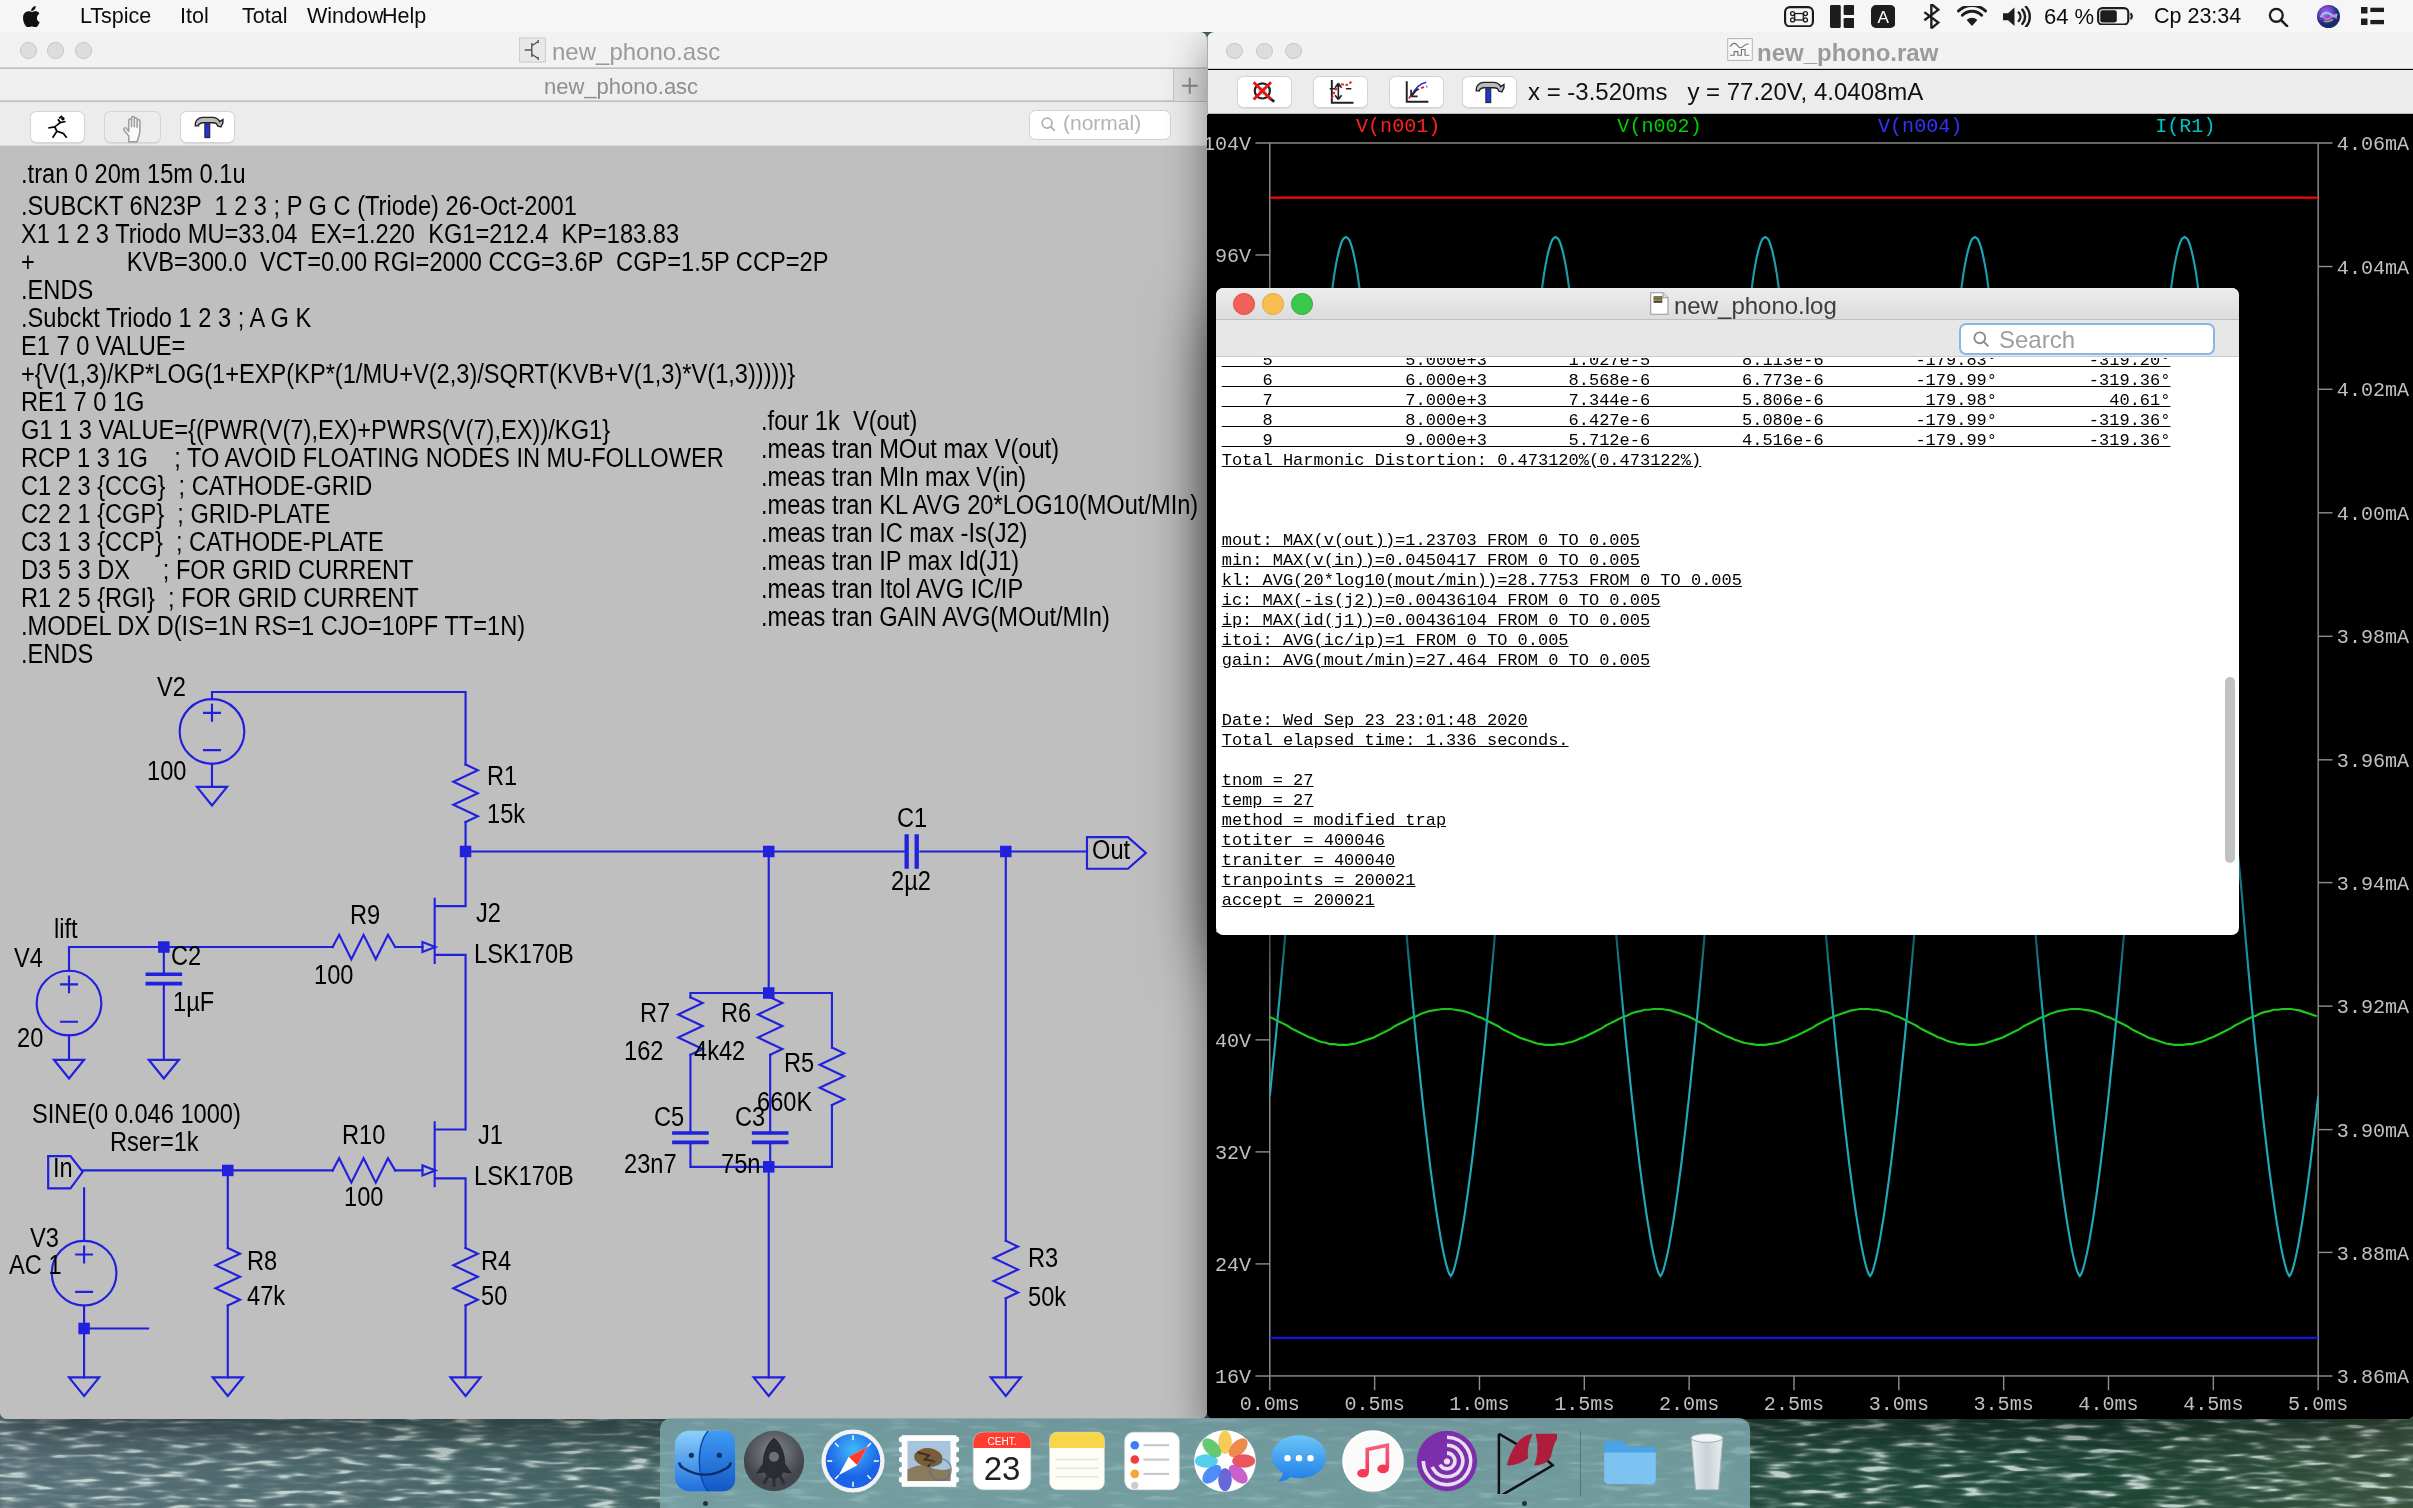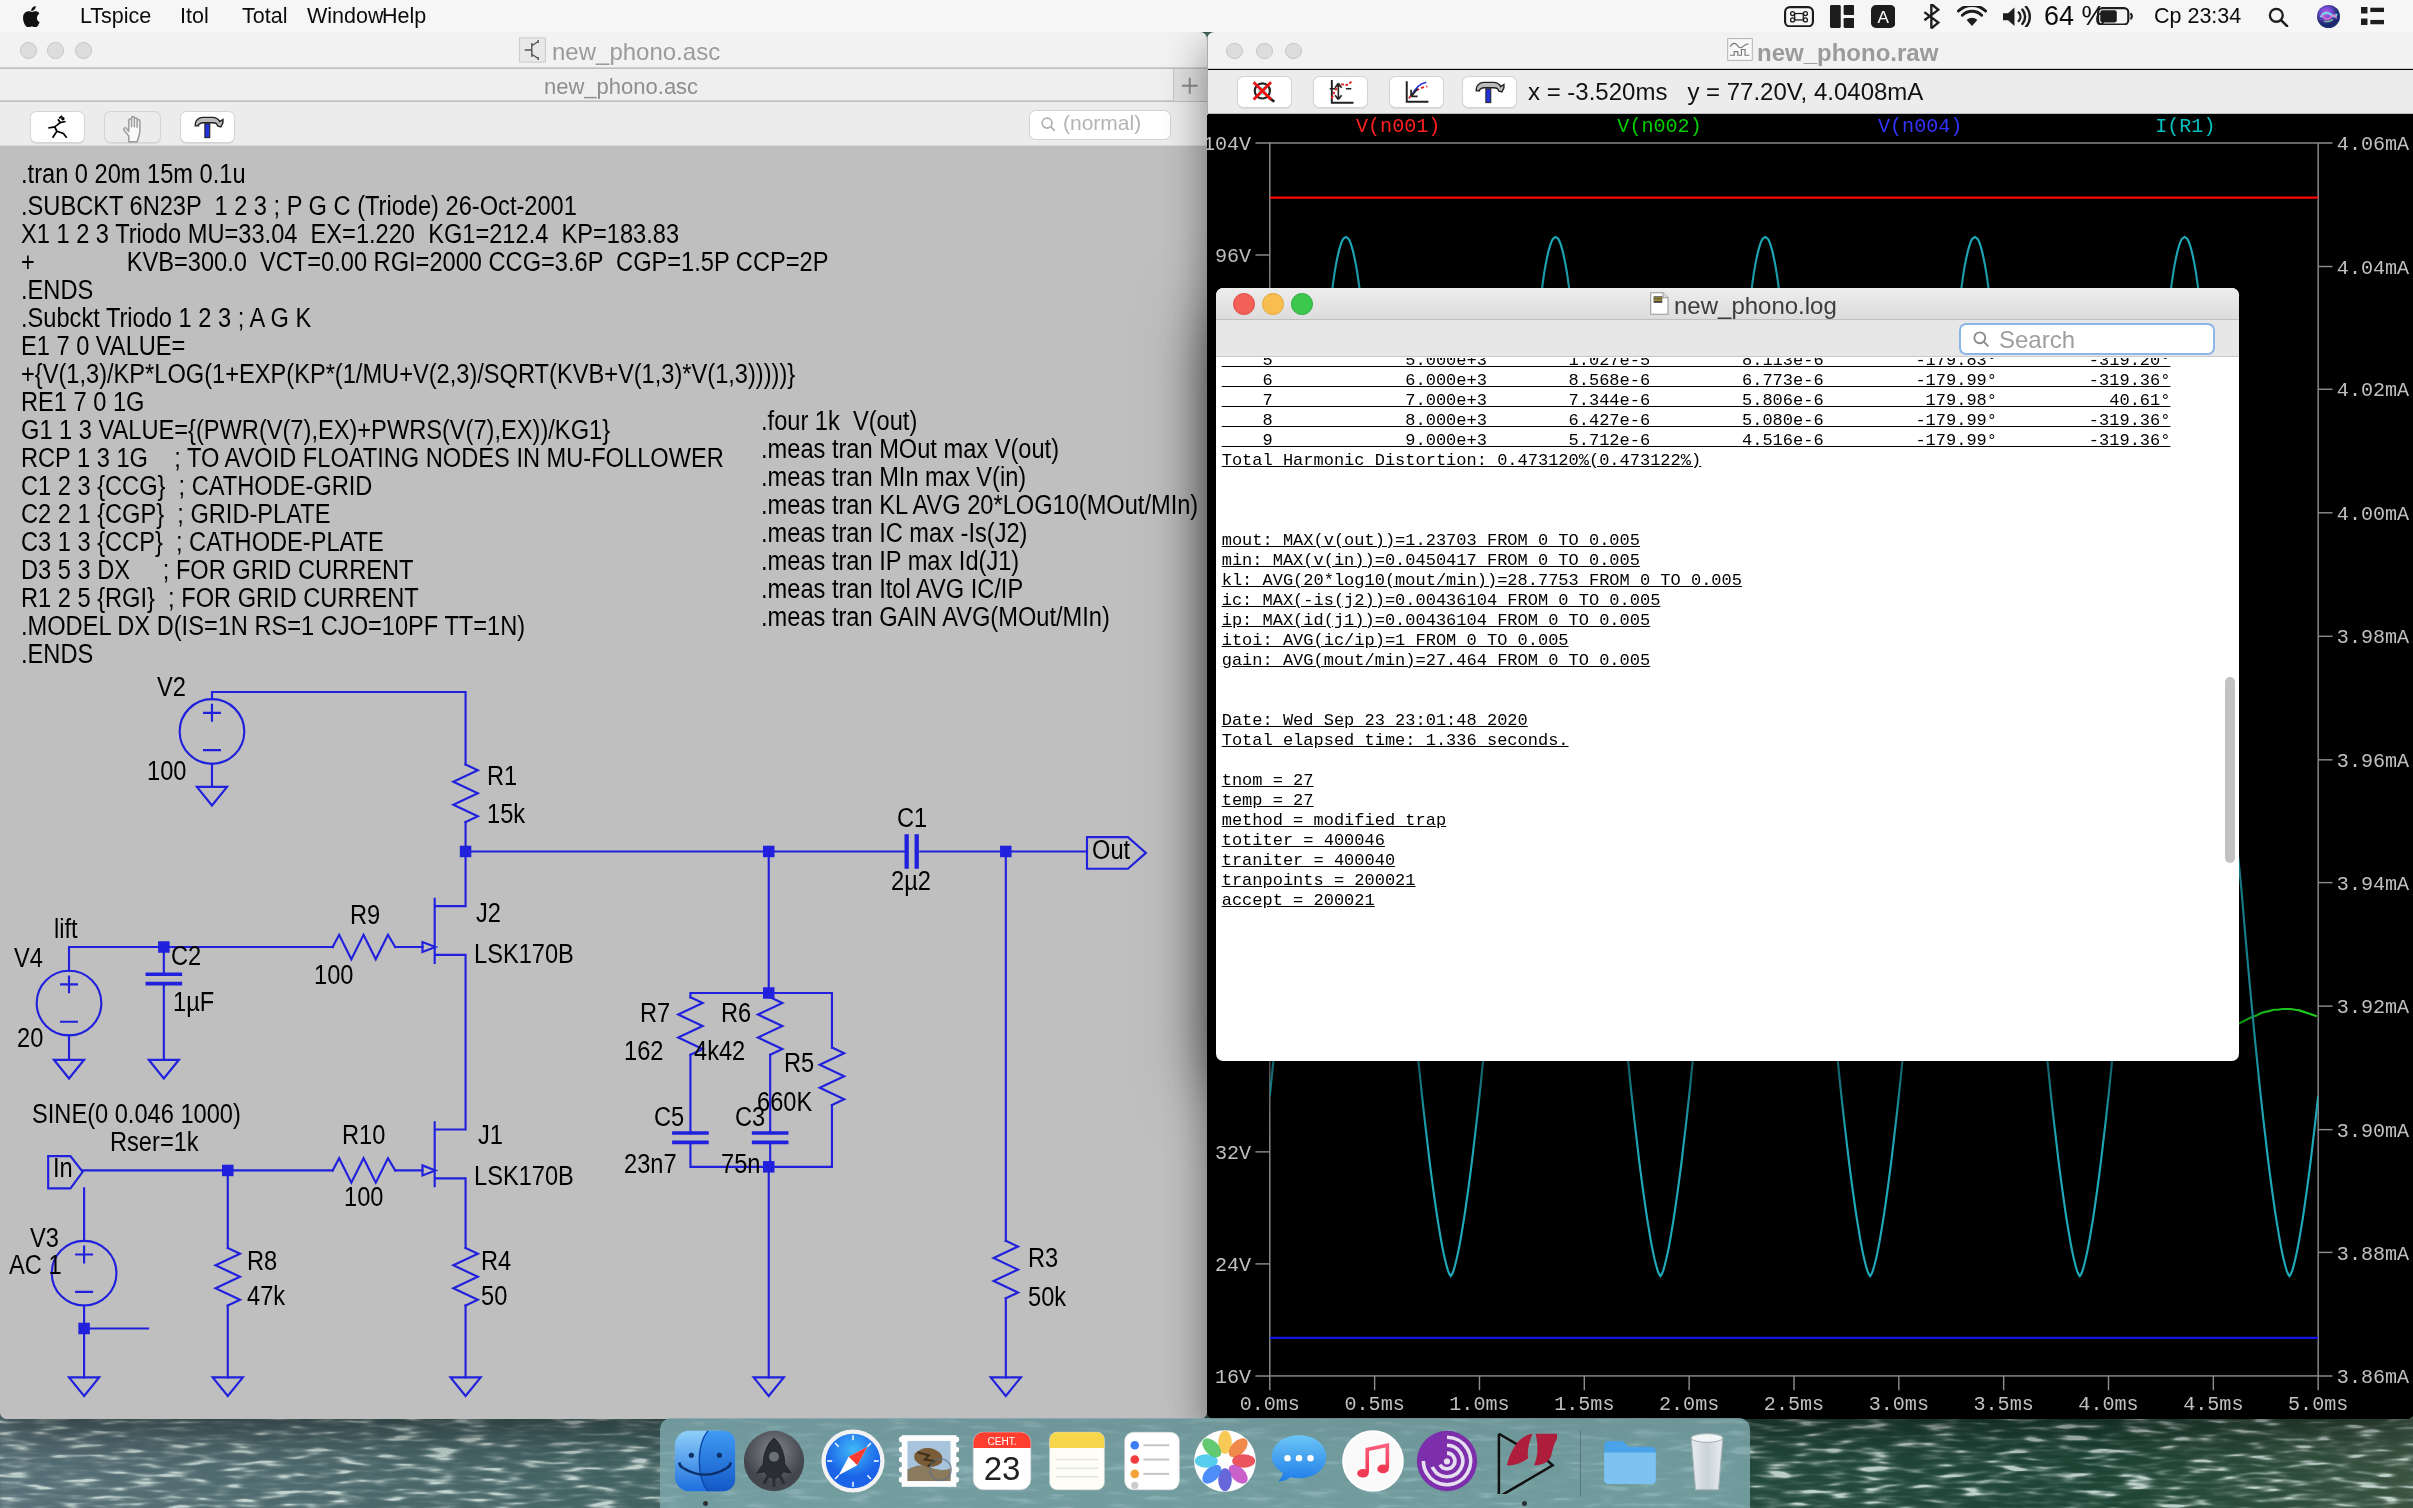--- a/index.html
+++ b/index.html
@@ -11,21 +11,21 @@
 #winL .tabbar { position:absolute; left:0; top:37px; width:100%; height:32px; background:#efefef; border-bottom:0.7px solid #cfcfcf; }
 #winL .toolbar { position:absolute; left:0; top:70px; width:100%; height:44px; background:#ececec; border-bottom:0.7px solid #dadada; }
 #winL .canvas { position:absolute; left:0; top:114px; width:1207px; height:1273px; background:#bfbfbf; }
 .tl { position:absolute; width:16.5px; height:16.5px; border-radius:50%; background:#dddddd; border:0.7px solid #c6c6c6; }
 .winTitle { font-size:24px; color:#9b9b9b; }
 .tbtn { position:absolute; background:#fff; border:0.7px solid #d4d4d4; border-radius:6.5px; box-shadow:0 0.7px 0.7px rgba(0,0,0,0.08); }
 #winR { position:absolute; left:1207px; top:32px; width:1207px; height:1387px; border-radius:7.2px 0 7.2px 7.2px; background:#000; box-shadow:0 14.4px 43px rgba(0,0,0,0.45); overflow:hidden; z-index:10; }
 #winR .titlebar { position:absolute; left:0; top:0; width:100%; height:37px; background:#f2f2f2; border-bottom:0.7px solid #d0d0d0;font-weight:bold; }
 #winR .toolbar { position:absolute; left:0; top:38px; width:100%; height:44px; background:#ececec; border-bottom:0.7px solid #bdbdbd; }
 #winR .plot { position:absolute; left:0; top:83px; width:1207px; height:1304px; background:#000; }
-#winLog { position:absolute; left:1216px; top:288px; width:1023px; height:773px; border-radius:7.2px; background:#fff; box-shadow:0 25px 72px rgba(0,0,0,0.6); overflow:hidden; z-index:30; }
+#winLog { position:absolute; left:1216px; top:288px; width:1023px; height:647px; border-radius:7.2px; background:#fff; box-shadow:0 25px 72px rgba(0,0,0,0.6); overflow:hidden; z-index:30; }
 #winLog .titlebar { position:absolute; left:0; top:0; width:100%; height:32px; background:linear-gradient(#ededed,#dcdcdc); border-bottom:0.7px solid #bfbfbf; }
 #winLog .toolbar { position:absolute; left:0; top:32px; width:100%; height:37px; background:#e7e7e7; border-bottom:0.7px solid #c9c9c9; }
 #winLog .content { position:absolute; left:0; top:70px; width:100%; height:556px; background:#fff; overflow:hidden; }
 #winLog pre { font-family:"Liberation Mono", monospace; font-size:17px; line-height:20px; color:#000; }
 #dock { position:absolute; left:660px; top:1418px; width:1090px; height:93px; background:rgba(125,167,172,0.85); border-radius:11.5px 11.5px 0 0; z-index:60; }
 .dicon { position:absolute; top:10px; width:66px; height:66px; }
 .schtext { position:absolute; white-space:pre; font-size:27px; line-height:28px; color:#000; transform:scaleX(0.875); transform-origin:0 0; }
 </style></head>
 <body>
 <svg class="abs" style="left:0;top:0;z-index:0;" width="2413" height="1508" viewBox="0 0 3360 2100">
@@ -82,21 +82,21 @@
       <path d="M8 0 L8 21 M8 0 L14 5 L2 14 M8 21 L14 16 L2 7" stroke="#1d1d1d" stroke-width="2" fill="none"></path>
     </svg>
 <svg class="abs" style="left:1957px;top:5.7px;" width="30" height="21.5" viewBox="0 0 42 30">
       <path d="M21 28 L13.5 19.5 a11 11 0 0 1 15 0 Z" fill="#1d1d1d"></path>
       <path d="M7.5 13 a19 19 0 0 1 27 0 M2 7 a27 27 0 0 1 38 0" stroke="#1d1d1d" stroke-width="4" fill="none" stroke-linecap="round"></path>
     </svg>
 <svg class="abs" style="left:2003px;top:5.7px;" width="33" height="21.5" viewBox="0 0 46 30">
       <path d="M0 10 h7 l9-8 v26 l-9-8 h-7 z" fill="#1d1d1d"></path>
       <path d="M22 9 a9 9 0 0 1 0 12 M27 5 a15 15 0 0 1 0 20 M32 1 a21 21 0 0 1 0 28" stroke="#1d1d1d" stroke-width="3.4" fill="none" stroke-linecap="round"></path>
     </svg>
-<span class="mi" style="left:2044px;font-size:27px;">64 %</span>
+<span class="mi" style="left:2044px;font-size:22px;">64 %</span>
 <svg class="abs" style="left:2097px;top:6.5px;" width="36" height="18.7" viewBox="0 0 50 26">
       <rect x="1.5" y="1.5" width="42" height="23" rx="6" fill="none" stroke="#1d1d1d" stroke-width="3"></rect>
       <rect x="4.5" y="4.5" width="23" height="17" rx="3" fill="#1d1d1d"></rect>
       <path d="M46.5 9 a5 5 0 0 1 0 8" stroke="#1d1d1d" stroke-width="3" fill="none"></path>
     </svg>
 <span class="mi" style="left:2154px;">Cp 23:34</span>
 <svg class="abs" style="left:2267px;top:5.7px;" width="21.5" height="21.5" viewBox="0 0 30 30">
       <circle cx="13" cy="13" r="9" stroke="#1d1d1d" stroke-width="3.2" fill="none"></circle>
       <path d="M20 20 L28 28" stroke="#1d1d1d" stroke-width="3.6" stroke-linecap="round"></path>
     </svg>

